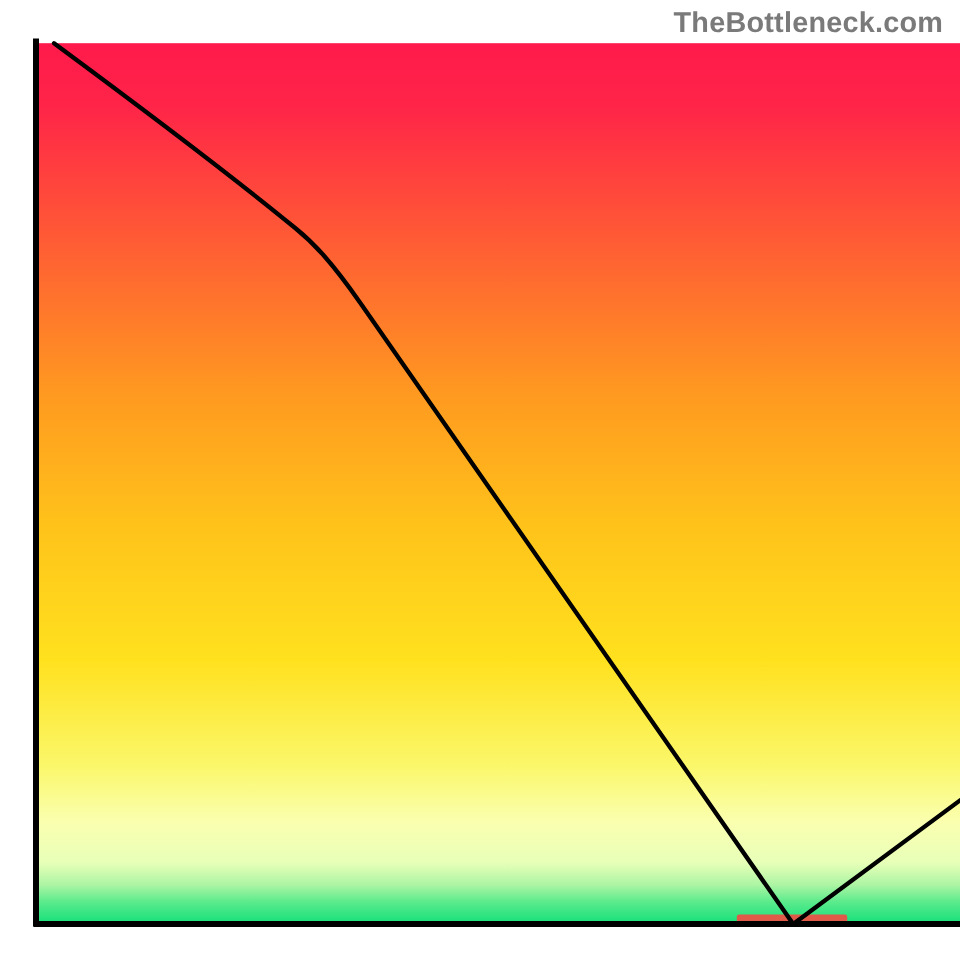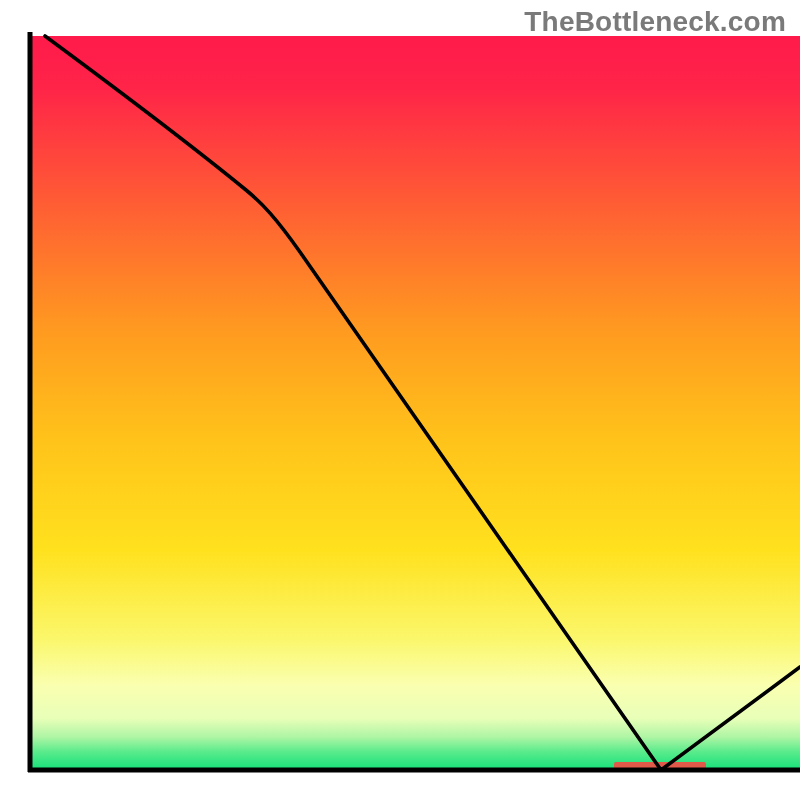--- a/index.html
+++ b/index.html
@@ -13,21 +13,21 @@
   }
   .stage {
     position: relative;
     width: 800px;
     height: 800px;
   }
   .watermark {
     position: absolute;
     top: 6px;
     right: 14px;
-    font-size: 28px;
+    font-size: 24px;
     font-weight: 700;
     color: #7a7a7a;
     letter-spacing: 0.2px;
     user-select: none;
   }
   svg.chart {
     position: absolute;
     inset: 0;
     width: 800px;
     height: 800px;

